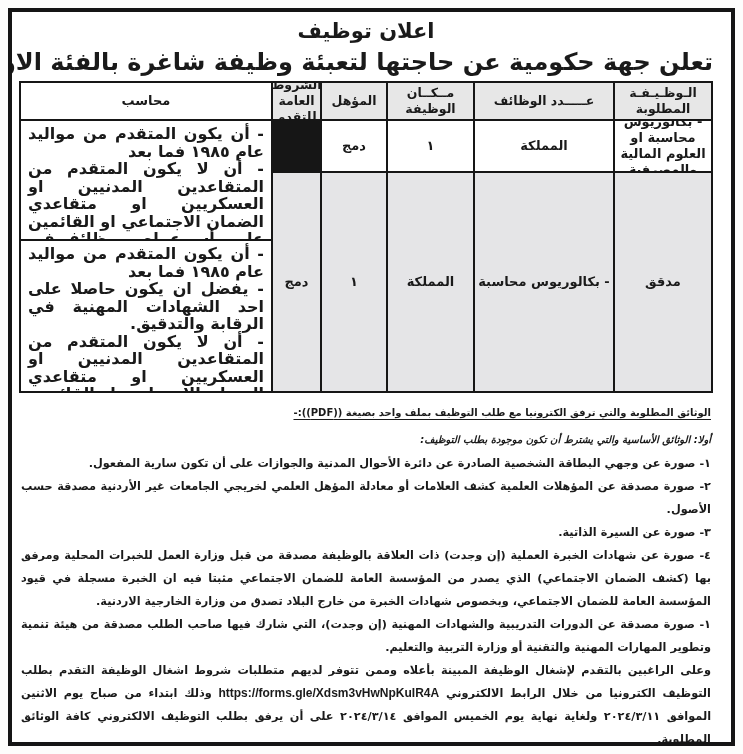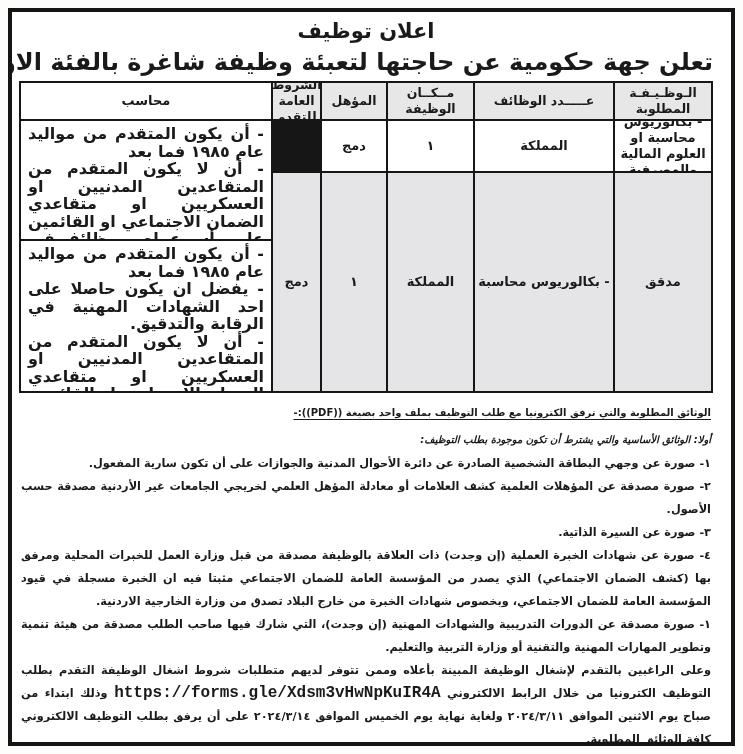--- a/index.html
+++ b/index.html
@@ -91,22 +91,22 @@
     line-height: 24px;
     margin-top: 3px;
     font-style: italic;
   }
   .doc-item, .app-par, .app-note {
     font-size: 11.3px;
     line-height: 23px;
     text-align: justify;
   }
   .app-link {
-    font-family: Liberation Mono, monospace;
-    font-size: 16px;
+    font-family: Liberation Sans, sans-serif;
+    font-size: 12px;
     direction: ltr;
     unicode-bidi: embed;
     white-space: nowrap;
   }
 </style>
 </head>
 <body>
 
 <div class="page">
   <div class="frame">

